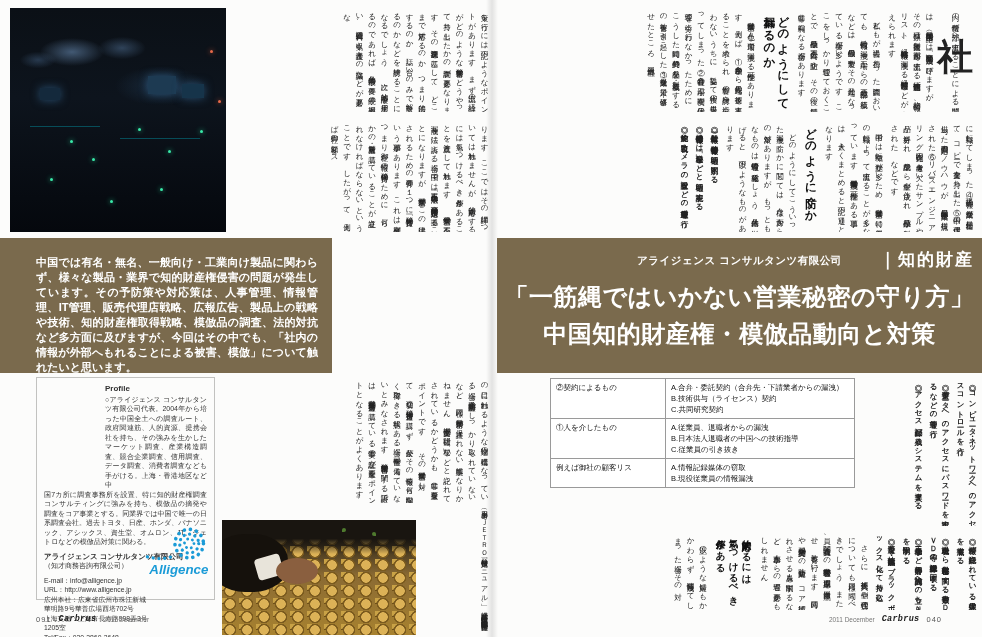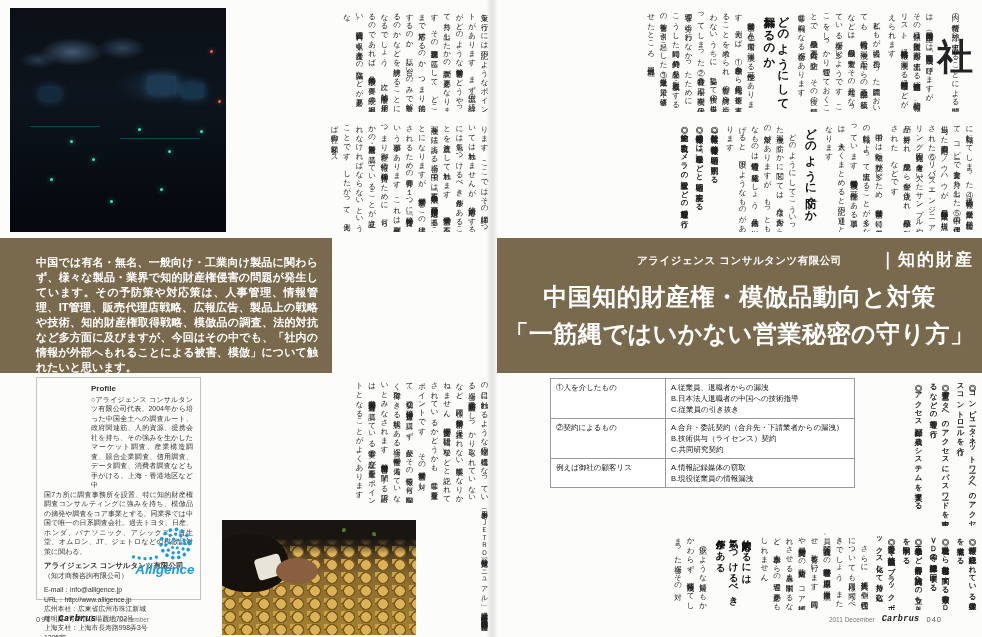--- a/index.html
+++ b/index.html
@@ -28,21 +28,21 @@
   .banner-company{position:absolute;left:140px;top:16px;color:#fff;font-weight:bold;font-size:10.5px;letter-spacing:0.5px;}
   .banner-category{position:absolute;right:8px;top:10px;color:#fff;font-weight:bold;font-size:17px;letter-spacing:2px;}
   .banner-title{color:#fff;font-weight:bold;text-align:center;font-size:24px;line-height:33px;letter-spacing:0.5px;margin:4px 0 0 0;}
   
   #leak-table{position:absolute;left:550px;top:378px;width:305px;border-collapse:collapse;background:#fff;}
   #leak-table td{border:1px solid #9a9a9a;font-size:7.5px;line-height:11px;padding:3px 5px;
                  vertical-align:top;font-family:"Liberation Sans",sans-serif;color:#111;}
   #leak-table td.cat{width:104px;}
   #leak-table td.items{white-space:pre-line;}
   
-  #profile-box{position:absolute;left:36px;top:377px;width:165px;height:223px;border:1px solid #c2c2c0;
+  #profile-box{position:absolute;left:36px;top:377px;width:179px;height:223px;border:1px solid #c2c2c0;
                box-sizing:border-box;padding:6px 7px;font-size:7px;line-height:9.5px;color:#333;}
   #profile-box .p-title{font-weight:bold;font-size:8px;width:102px;margin-left:auto;}
   #profile-box .p-bio1{width:102px;margin:2px 0 0 auto;text-align:justify;}
   #profile-box .p-bio2{margin:0;text-align:justify;}
   #profile-box .p-co{font-weight:bold;font-size:7.5px;margin-top:5px;}
   #profile-box .p-co2{font-size:7px;}
   #profile-box .p-contact{margin-top:5px;width:104px;font-size:6.8px;line-height:9.5px;}
   #alligence-logo{position:absolute;right:2px;bottom:14px;width:76px;height:62px;}
   
   #photo-control-room{position:absolute;left:10px;top:8px;width:216px;height:224px;overflow:hidden;
@@ -177,37 +177,37 @@
     <div class="v-bullet">◎一般情報と秘密情報を明確に区別する</div>
     <div class="v-bullet">◎機密情報には「厳秘」などと明確に表記する</div>
     <div class="v-bullet">◎施錠や監視カメラの設置などの厳重管理を行う</div>
   </div>
 
   <div id="title-banner" class="brown">
     <div class="banner-top">
       <span class="banner-company">アライジェンス コンサルタンツ有限公司</span>
       <span class="banner-category">｜知的財産</span>
     </div>
+    <div class="banner-title">「一筋縄ではいかない営業秘密の守り方」</div>
     <div class="banner-title">中国知的財産権・模倣品動向と対策</div>
-    <div class="banner-title">「一筋縄ではいかない営業秘密の守り方」</div>
   </div>
 
   <table id="leak-table">
     <tbody>
+      <tr>
+        <td class="cat">②契約によるもの</td>
+        <td class="items">A.合弁・委託契約（合弁先・下請業者からの漏洩）
+B.技術供与（ライセンス）契約
+C.共同研究契約</td>
+      </tr>
       <tr>
         <td class="cat">①人を介したもの</td>
         <td class="items">A.従業員、退職者からの漏洩
 B.日本法人退職者の中国への技術指導
 C.従業員の引き抜き</td>
-      </tr>
-      <tr>
-        <td class="cat">②契約によるもの</td>
-        <td class="items">A.合弁・委託契約（合弁先・下請業者からの漏洩）
-B.技術供与（ライセンス）契約
-C.共同研究契約</td>
       </tr>
       <tr>
         <td class="cat">例えば御社の顧客リス</td>
         <td class="items">A.情報記録媒体の窃取
 B.現役従業員の情報漏洩</td>
       </tr>
     </tbody>
   </table>
 
   <div class="vtext" style="left:858px;top:378px;width:120px;height:148px;">

